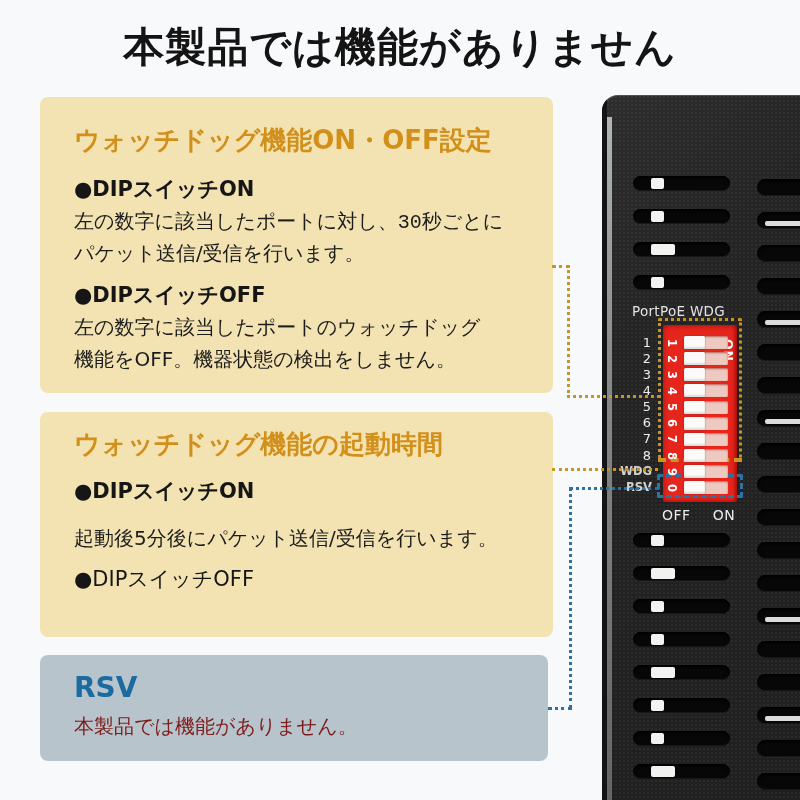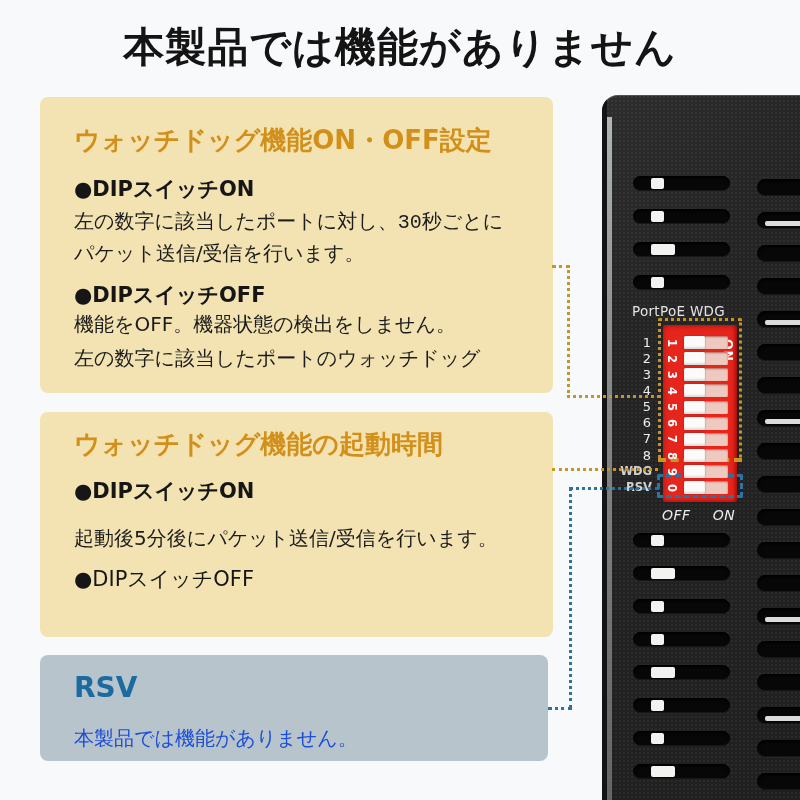--- a/index.html
+++ b/index.html
@@ -35,21 +35,21 @@
   #box-rsv h2{font-size:28px;line-height:34px;color:var(--blue);}
   .dip-label{font-size:21px;line-height:27px;font-weight:700;color:#161616;white-space:nowrap;}
   .dip-label.normal{font-weight:400;}
   .body-line{font-size:20px;line-height:31px;color:#1c1c1c;white-space:nowrap;}
   #box-onoff .dip-label.first{margin-top:20px;}
   #box-onoff .body-line.first{margin-top:4px;font-family:Liberation Mono, monospace;}
   #box-onoff .dip-label.second{margin-top:13px;}
   #box-boot .dip-label.first{margin-top:18px;}
   #box-boot .body-line.first{margin-top:18px;}
   #box-boot .dip-label.second{margin-top:12px;}
-  #box-rsv .body-line{margin-top:18px;color:#1d4ed8;}
+  #box-rsv .body-line{margin-top:6px;color:#7f1d1d;}
   
   #chassis{
     position:absolute;left:602px;top:95px;width:198px;height:705px;
     background:linear-gradient(135deg,#2d2d2d 0%,#242424 30%,#1f1f1f 100%);
     border-top-left-radius:16px;overflow:hidden;
     box-shadow:inset 0 1px 0 rgba(255,255,255,.18);
   }
   #chassis .speckle{
     position:absolute;inset:0;
     background-image:radial-gradient(rgba(255,255,255,.05) 1px,transparent 1.3px);
@@ -74,21 +74,21 @@
   .dip-digit{position:absolute;width:14px;height:16px;display:flex;align-items:center;justify-content:center;
     color:#fff;font-size:11.5px;font-weight:700;transform:rotate(90deg);}
   .dip-track{position:absolute;width:44px;height:13px;background:#eec9bf;border-radius:1.5px;
     box-shadow:inset 0 1px 2px rgba(120,0,0,.5);}
   .dip-slider{position:absolute;width:21px;height:13px;background:#fbfbfb;border-radius:1.5px;
     box-shadow:0 0 2px rgba(0,0,0,.35), inset 0 -2px 2px rgba(0,0,0,.12);}
   .port-num{position:absolute;left:633px;width:18px;text-align:right;font-size:13px;color:#ececec;}
   #on-vertical{left:720px;top:332px;width:18px;height:36px;display:flex;align-items:center;justify-content:center;}
   #on-vertical span{transform:rotate(90deg);font-size:12.5px;font-weight:700;letter-spacing:1px;color:#f6f6f6;}
   .hidden-row-label{position:absolute;width:40px;text-align:right;font-size:11.5px;font-weight:700;color:rgba(240,240,240,.85);}
-  #off-on-row{left:662px;top:507px;font-size:14px;letter-spacing:.5px;display:flex;gap:22px;color:#ececec;font-style:italic;}
+  #off-on-row{left:662px;top:507px;font-size:14px;letter-spacing:.5px;display:flex;gap:22px;color:#ececec;}
   
   .ln{position:absolute;}
   .dot-o-h{border-top:3px dotted var(--lorange);}
   .dot-o-v{border-left:3px dotted var(--lorange);}
   .dot-b-h{border-top:3px dotted var(--lblue);}
   .dot-b-v{border-left:3px dotted var(--lblue);}
   #rect-orange{left:658px;top:318px;width:84px;height:143px;
     border:3px dotted var(--lorange);border-bottom:none;border-radius:2px;}
   #rect-orange-bottom{left:658px;top:458px;width:84px;border-top:4px dashed var(--lorange);}
   #rect-blue{left:657px;top:474px;width:86px;height:24px;border:3px dashed var(--lblue);border-radius:2px;}
@@ -99,22 +99,22 @@
 <div id="stage">
 
   <h1 class="page-title">本製品では機能がありません</h1>
 
   <section class="callout cream" id="box-onoff">
     <h2>ウォッチドッグ機能ON・OFF設定</h2>
     <p class="dip-label first">●DIPスイッチON</p>
     <p class="body-line first">左の数字に該当したポートに対し、30秒ごとに</p>
     <p class="body-line">パケット送信/受信を行います。</p>
     <p class="dip-label second">●DIPスイッチOFF</p>
+    <p class="body-line first">左の数字に該当したポートのウォッチドッグ</p>
     <p class="body-line">機能をOFF。機器状態の検出をしません。</p>
-    <p class="body-line first">左の数字に該当したポートのウォッチドッグ</p>
   </section>
 
   <section class="callout cream" id="box-boot">
     <h2>ウォッチドッグ機能の起動時間</h2>
     <p class="dip-label first">●DIPスイッチON</p>
     <p class="body-line first">起動後5分後にパケット送信/受信を行います。</p>
     <p class="dip-label normal second">●DIPスイッチOFF</p>
   </section>
 
   <section class="callout gray" id="box-rsv">

